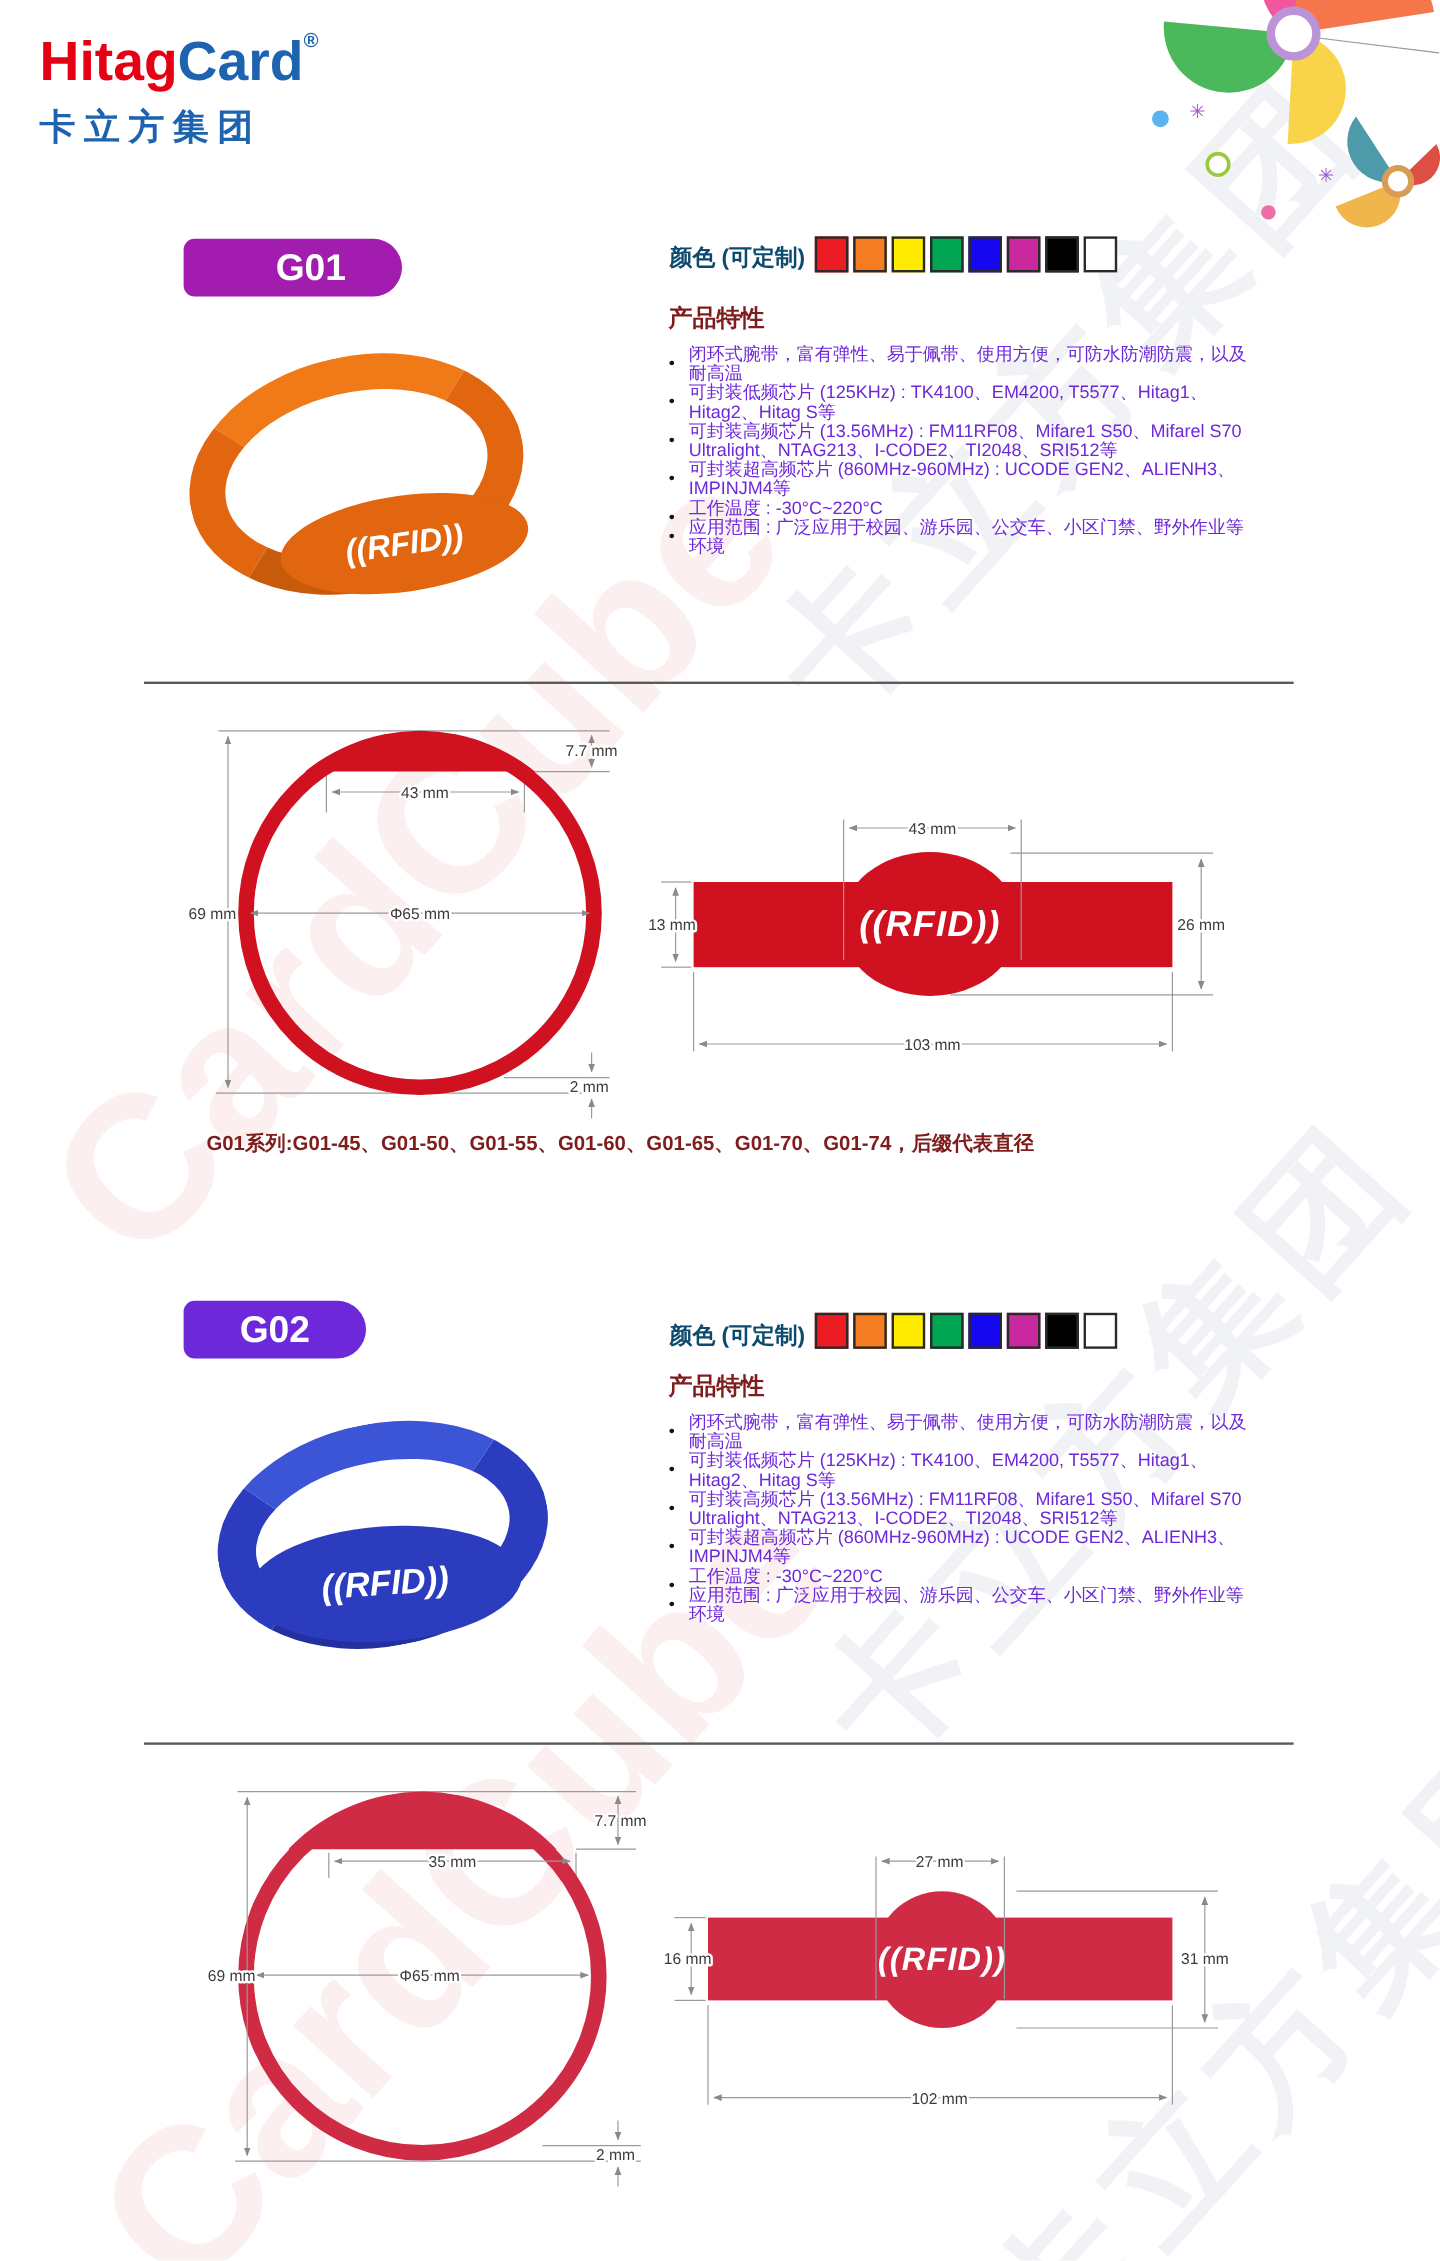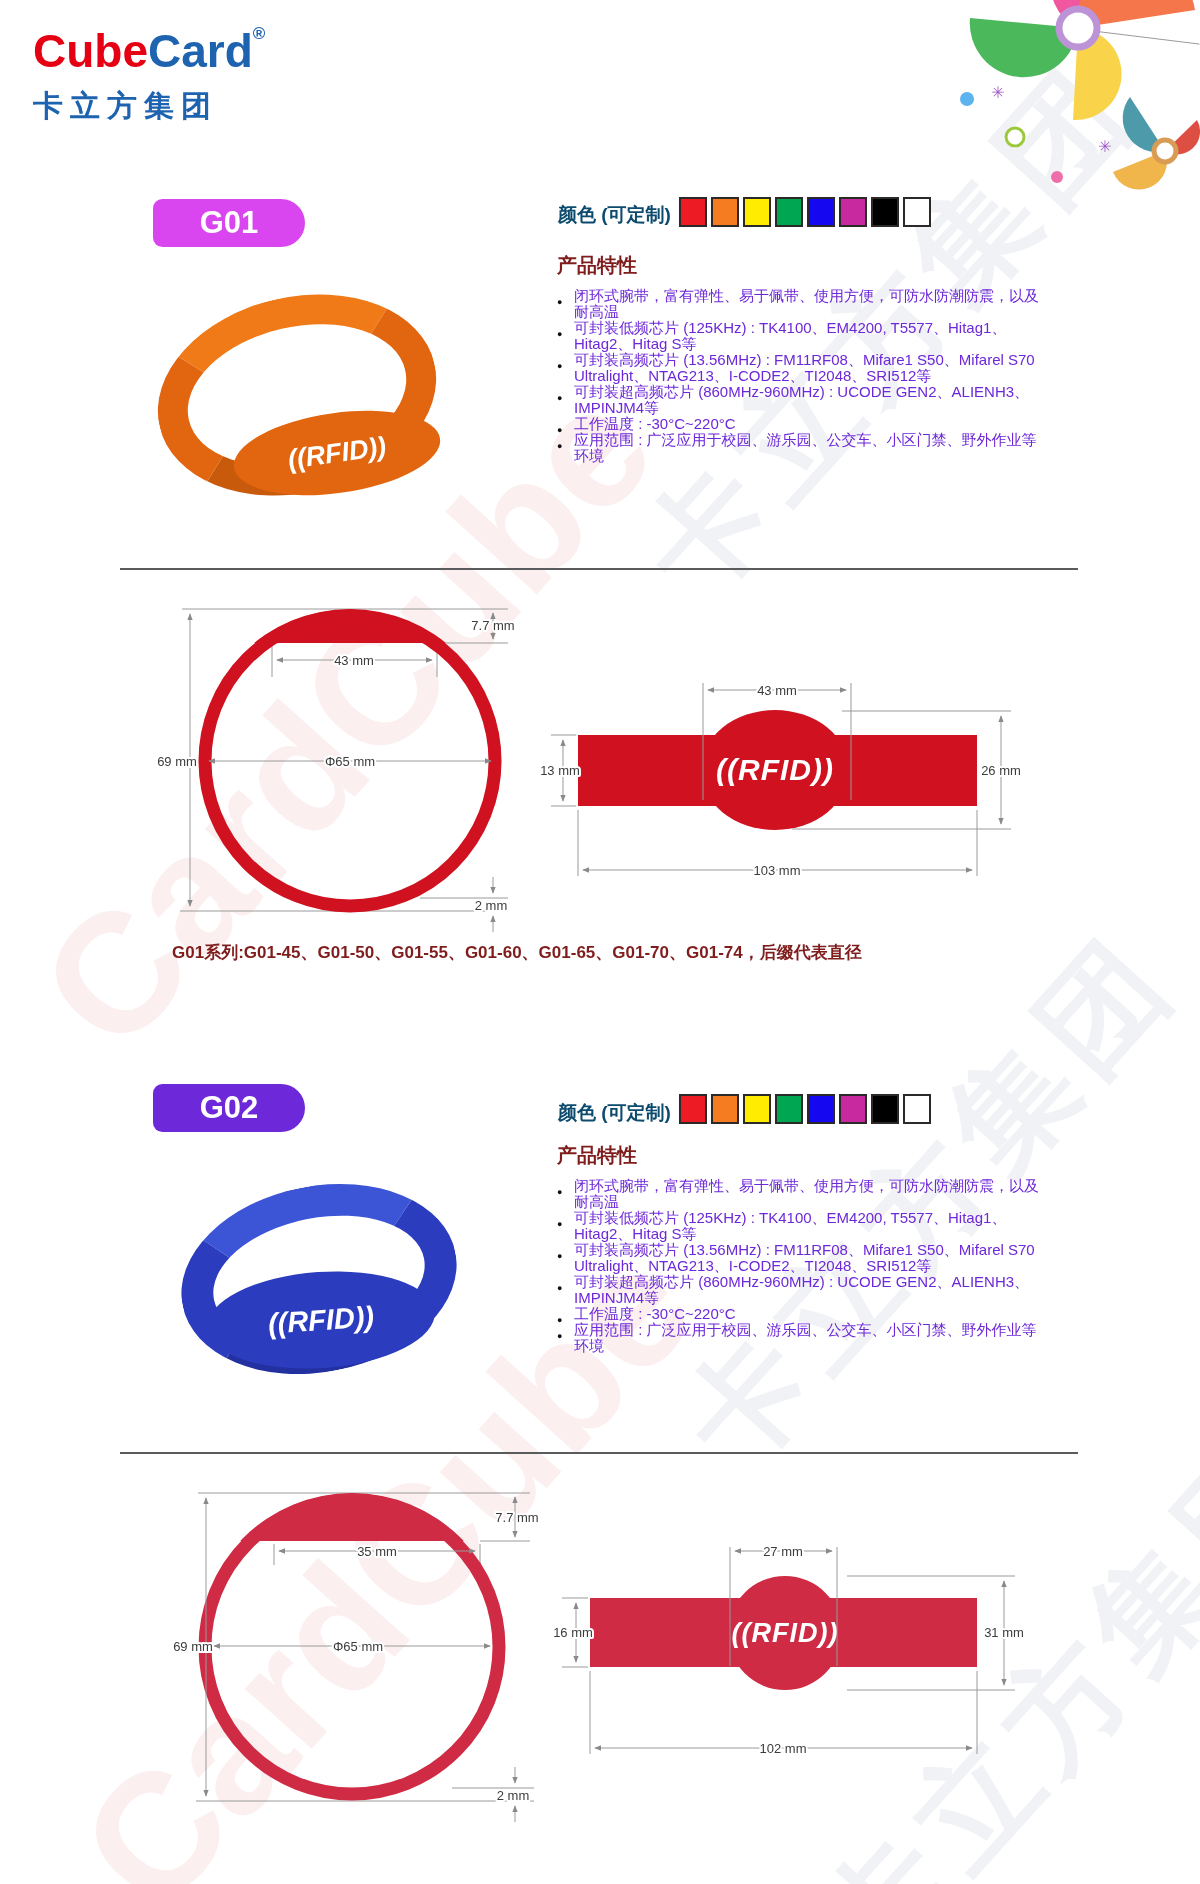--- a/index.html
+++ b/index.html
@@ -49,21 +49,21 @@
 
 <div class="page">
 
   <div class="wm wm-gray" style="left:560px;top:250px">卡立方集团</div>
   <div class="wm wm-red" style="left:-60px;top:620px">CardCube</div>
   <div class="wm wm-gray" style="left:600px;top:1120px">卡立方集团</div>
   <div class="wm wm-red" style="left:-20px;top:1480px">CardCube</div>
   <div class="wm wm-gray" style="left:740px;top:1620px">卡立方集团</div>
 
   <div class="logo">
-    <div class="logo-en"><span class="red">Cube</span><span class="blue">Card</span><sup>®</sup></div>
+    <div class="logo-en"><span class="red">Hitag</span><span class="blue">Card</span><sup>®</sup></div>
     <div class="logo-cn">卡立方集团</div>
   </div>
 
   <svg class="diag" style="left:945px;top:0" width="255" height="185" viewBox="0 0 255 185">
     <line x1="140" y1="30" x2="254" y2="44" stroke="#f478b2" stroke-width="11" stroke-linecap="round"></line>
     <path d="M133,28 A54,54 0 0 1 25,18 Z" fill="#4cb85c"></path>
     <path d="M133,28 A46,46 0 0 1 128,120 Z" fill="#f9d44a"></path>
     <path d="M133,28 A47,47 0 0 1 165,-60 Z" fill="#f1579e"></path>
     <path d="M133,28 A59,59 0 0 1 250,10 Z" fill="#f4764a"></path>
     <circle cx="133" cy="28" r="19" fill="#ffffff" stroke="#bb93d6" stroke-width="7"></circle>
@@ -71,21 +71,21 @@
     <path d="M220,151 A23,23 0 0 0 252,120 Z" fill="#de4f43"></path>
     <path d="M220,151 A28,28 0 0 1 168,172 Z" fill="#f0b54b"></path>
     <circle cx="220" cy="151" r="11" fill="#ffffff" stroke="#d89c55" stroke-width="5"></circle>
     <circle cx="22" cy="99" r="7" fill="#5bb3f0"></circle>
     <circle cx="112" cy="177" r="6" fill="#ef6ea9"></circle>
     <circle cx="70" cy="137" r="9" fill="none" stroke="#9cc93c" stroke-width="3"></circle>
     <text x="53" y="98" font-size="16" fill="#a05ac6" text-anchor="middle">✳</text>
     <text x="160" y="152" font-size="16" fill="#a05ac6" text-anchor="middle">✳</text>
   </svg>
 
-  <div class="badge" style="top: 199px; background: #d946ef;">G01</div>
+  <div class="badge" style="top: 199px; background: #a21caf; padding-left: 30px;">G01</div>
   <div class="color-label" style="top:202px">颜色 (可定制)</div>
   <div class="swatches" style="top:197px">
       <div class="swatch" style="background: rgb(237, 28, 36);"></div>
       <div class="swatch" style="background: rgb(245, 124, 33);"></div>
       <div class="swatch" style="background: rgb(255, 236, 0);"></div>
       <div class="swatch" style="background: rgb(0, 166, 81);"></div>
       <div class="swatch" style="background: rgb(21, 7, 240);"></div>
       <div class="swatch" style="background: rgb(201, 41, 158);"></div>
       <div class="swatch" style="background: rgb(0, 0, 0);"></div>
       <div class="swatch" style="background: rgb(255, 255, 255);"></div>

